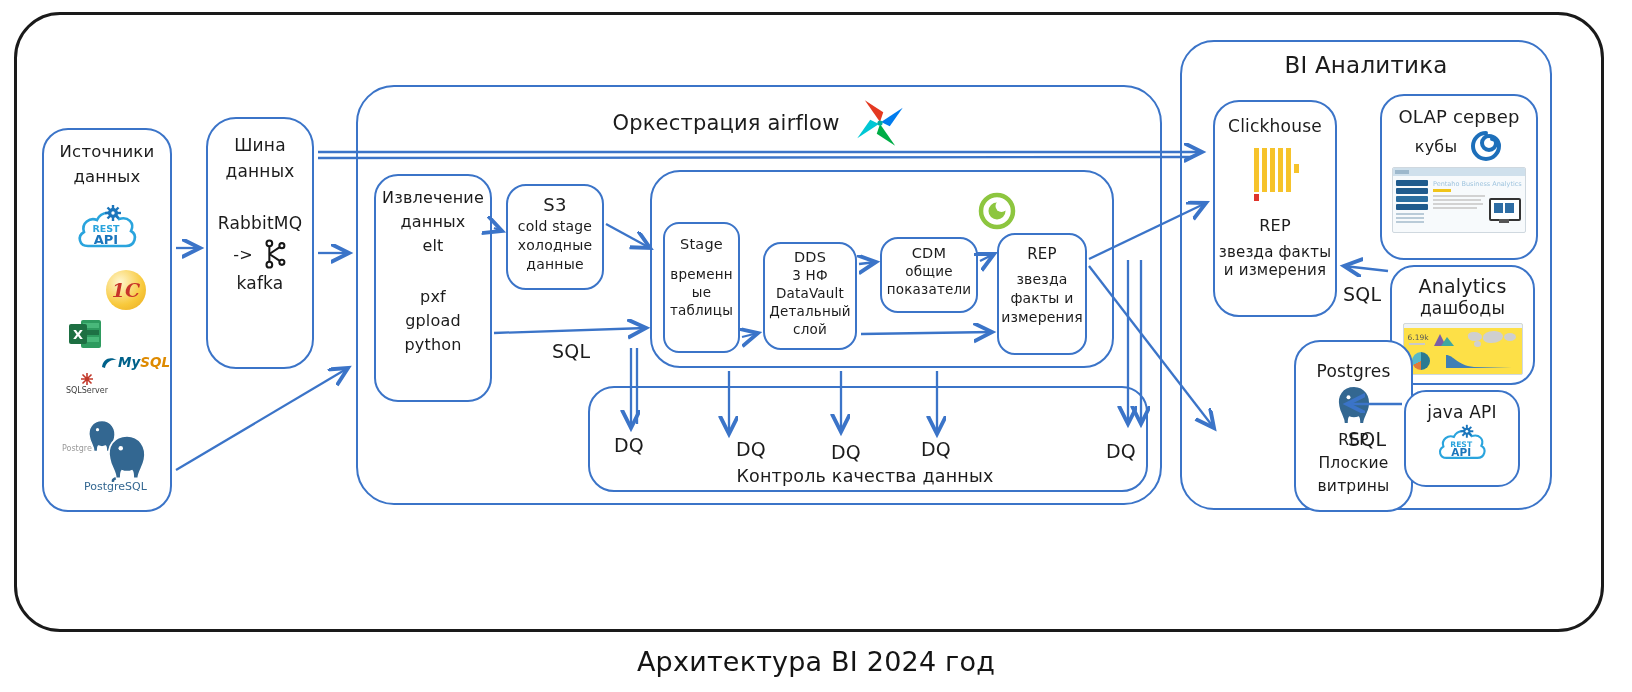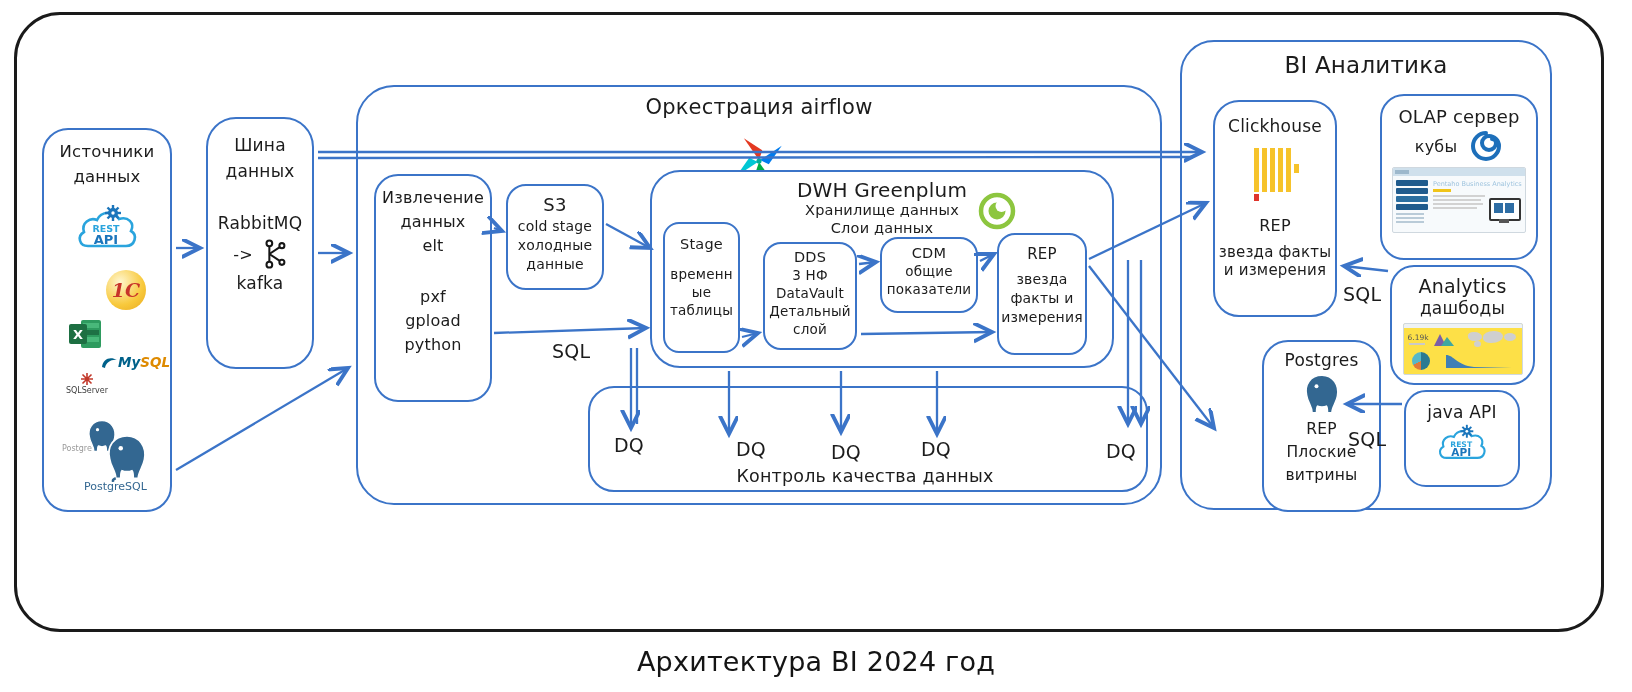--- a/index.html
+++ b/index.html
@@ -113,21 +113,21 @@
           <circle cx="9" cy="28.5" r="3.1"></circle>
           <circle cx="22.5" cy="8" r="2.7"></circle>
           <circle cx="22.5" cy="26" r="2.7"></circle>
         </g>
       </svg>
     </div>
     <span class="t hand" style="font-size:17px;margin-top:2px;">kafka</span>
   </div>
 
   <div class="abs bx r38" style="left:356px;top:85px;width:806px;height:420px;">
-    <div class="row" style="margin-top:8px;gap:14px;flex-direction:column;">
+    <div class="row" style="margin-top:8px;gap:14px;">
       <span class="t hand" style="font-size:21px;">Оркестрация airflow</span>
       <svg width="52" height="56" viewBox="0 0 48 48">
         <polygon points="24,23 10,3 27,14" fill="#e43921"></polygon>
         <polygon points="25,23 45,10 33,27" fill="#017cee"></polygon>
         <polygon points="24,25 38,45 21,34" fill="#00ad46"></polygon>
         <polygon points="23,25 3,38 15,21" fill="#00c7d4"></polygon>
         <circle cx="24" cy="24" r="2.4" fill="#00ad9f"></circle>
       </svg>
     </div>
   </div>
@@ -142,25 +142,20 @@
   </div>
 
   <div class="abs bx r20 col" style="left:506px;top:184px;width:98px;height:106px;padding-top:8px;">
     <span class="t hand" style="font-size:18px;">S3</span>
     <span class="t hand" style="font-size:14px;margin-top:3px;">cold stage</span>
     <span class="t hand" style="font-size:14px;margin-top:3px;">холодные</span>
     <span class="t hand" style="font-size:14px;margin-top:3px;">данные</span>
   </div>
 
   <div class="abs bx r30" style="left:650px;top:170px;width:464px;height:198px;">
-    <div class="col" style="margin-top:6px;">
-      <span class="t hand" style="font-size:20px;">DWH Greenplum</span>
-      <span class="t hand" style="font-size:14.5px;">Хранилище данных</span>
-      <span class="t hand" style="font-size:14.5px;margin-top:2px;">Слои данных</span>
-    </div>
     <svg class="abs" style="left:326px;top:20px;" width="38" height="38" viewBox="0 0 38 38">
       <circle cx="19" cy="19" r="16" fill="#fff" stroke="#8dc63f" stroke-width="4.5"></circle>
       <circle cx="19" cy="19" r="8.5" fill="#8dc63f"></circle>
       <circle cx="23.5" cy="14" r="6" fill="#fff"></circle>
     </svg>
   </div>
 
   <div class="abs bx r16 col" style="left:663px;top:222px;width:77px;height:131px;padding-top:12px;">
     <span class="t hand" style="font-size:14.5px;">Stage</span>
     <span class="t hand" style="font-size:13.5px;margin-top:14px;">временн</span>
@@ -275,21 +270,21 @@
         <div class="abs" style="left:8px;top:11px;width:7px;height:6px;background:#cfcfcf;border-radius:50%;"></div>
       </div>
       <div class="abs" style="left:8px;top:28px;width:18px;height:18px;border-radius:50%;
                   background:conic-gradient(#2c7a92 0 50%, #e07a39 0 68%, #57b8c9 0 100%);"></div>
       <svg class="abs" style="left:40px;top:28px;" width="70" height="18" viewBox="0 0 70 18">
         <path d="M2 16 L2 3 C10 3 12 13 30 15 L68 16 Z" fill="#3f7fb5"></path>
       </svg>
     </div>
   </div>
 
-  <div class="abs bx r26 col" style="left:1262px;top:340px;width:119px;height:172px;padding-top:8px;">
+  <div class="abs bx r26 col" style="left:1294px;top:340px;width:119px;height:172px;padding-top:19px;">
     <span class="t hand" style="font-size:17px;">Postgres</span>
     <svg width="44" height="44" viewBox="0 0 40 40" style="margin-top:2px;">
       <path d="M20 3 C9 3 4 12 6 21 C7 28 11 31 11 37 L15 37 C15 34 15 32 16 31 C18 32 22 32 24 31 C25 32 25 34 25 37 L29 37 C29 32 33 28 34 22 C36 12 30 3 20 3 Z" fill="#336791" stroke="#fff" stroke-width="1.4"></path>
       <circle cx="15" cy="13" r="1.8" fill="#fff"></circle>
     </svg>
     <span class="t hand" style="font-size:15.5px;margin-top:4px;">REP</span>
     <span class="t hand" style="font-size:15.5px;margin-top:5px;">Плоские</span>
     <span class="t hand" style="font-size:15.5px;margin-top:5px;">витрины</span>
   </div>
 

